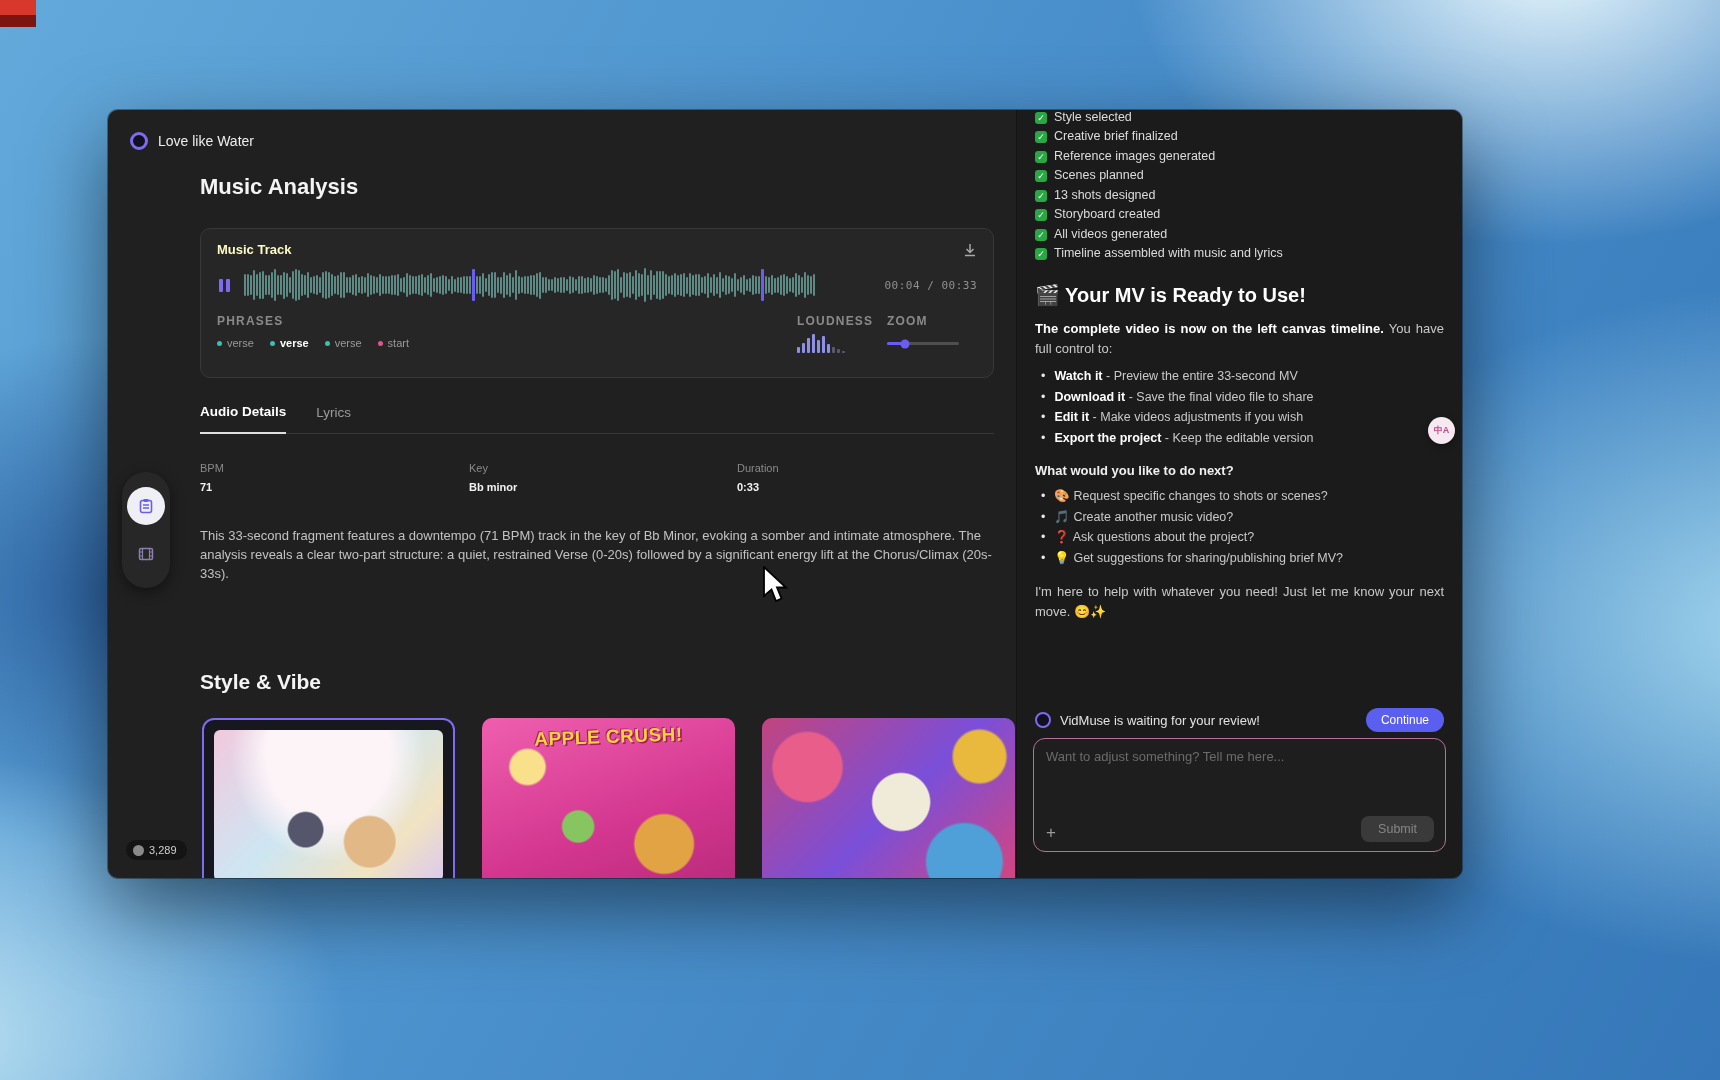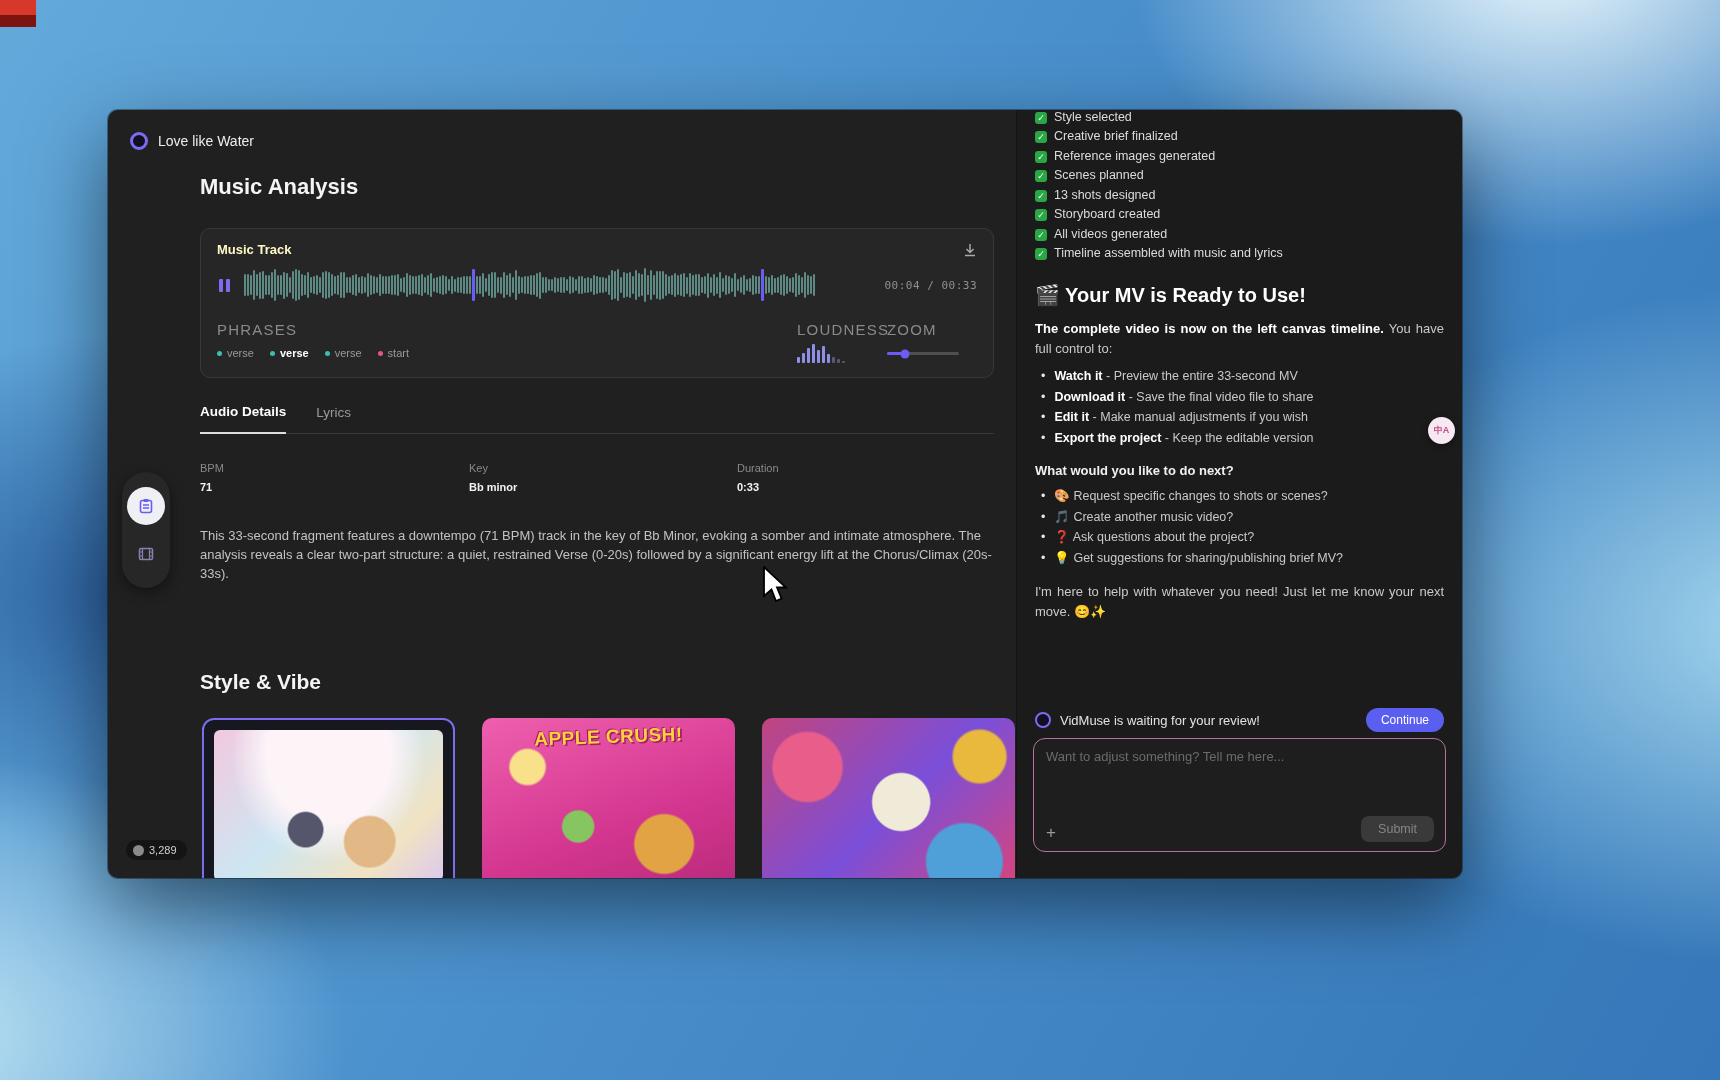--- a/index.html
+++ b/index.html
@@ -42,21 +42,21 @@
   .pause-btn { display:flex; gap:3px; align-items:center; justify-content:center; background:none; border:none; cursor:pointer; padding:2px; }
   .pause-btn i { width:4px; height:13px; background:#7b6cf0; border-radius:1px; }
   .waveform { flex:1; height:36px; display:flex; align-items:center; gap:1px; overflow:hidden; }
   .wbar { width:2px; background:#5d8a84; border-radius:1px; flex:0 0 auto; }
   .wbar.marker { background:#6a5cf5; width:3px; }
   .time-display { font-family:"DejaVu Sans Mono", monospace; font-size:11px; color:#909090; letter-spacing:.5px; }
   .meta-row { display:flex; margin-top:10px; align-items:flex-start; }
   .col-phrases { flex:1; }
   .col-loud { width:90px; }
   .col-zoom { width:90px; }
-  .small-lbl { font-size:15px; letter-spacing:1.2px; color:#8a8a8a; font-weight:normal;margin-top:7px; }
+  .small-lbl { font-size:12px; letter-spacing:1.2px; color:#8a8a8a; font-weight:bold; }
   .phrase-row { display:flex; gap:16px; margin-top:9px; }
   .phrase-chip { display:flex; align-items:center; gap:5px; font-size:11px; color:#9a9a9a; cursor:pointer; }
   .phrase-chip.active { color:#ffffff; font-weight:bold; }
   .dot { width:5px; height:5px; border-radius:50%; }
   .dot.teal { background:#3bbfae; } .dot.pink { background:#e0558c; }
   .loud-bars { height:20px; display:flex; align-items:flex-end; gap:2px; margin-top:5px; }
   .loud-bars i { width:3px; background:#8f8fe8; border-radius:1px; }
   .zoom-slider { position:relative; width:72px; height:3px; background:#4f4f4f; border-radius:2px; margin-top:14px; cursor:pointer; }
   .zoom-fill { position:absolute; left:0; top:0; height:3px; width:25%; background:#6a5cf5; border-radius:2px; }
   .zoom-thumb { position:absolute; left:25%; top:50%; transform:translate(-50%,-50%); width:9px; height:9px; border-radius:50%; background:#6a5cf5; }
@@ -526,21 +526,21 @@
     <p class="chat-p"><b>The complete video is now on the left canvas timeline.</b><span> You have full control to:</span></p>
 
     <ul class="chat-list">
       <li>
           <span><b>Watch it</b><span> - Preview the entire 33-second MV</span></span>
         </li>
       <li>
           <span><b>Download it</b><span> - Save the final video file to share</span></span>
         </li>
       <li>
-          <span><b>Edit it</b><span> - Make manual adjustments if you wish</span></span>
+          <span><b>Edit it</b><span> - Make videos adjustments if you wish</span></span>
         </li>
       <li>
           <span><b>Export the project</b><span> - Keep the editable version</span></span>
         </li>
     </ul>
 
     <div class="next-h">What would you like to do next?</div>
 
     <ul class="chat-list">
       <li>

